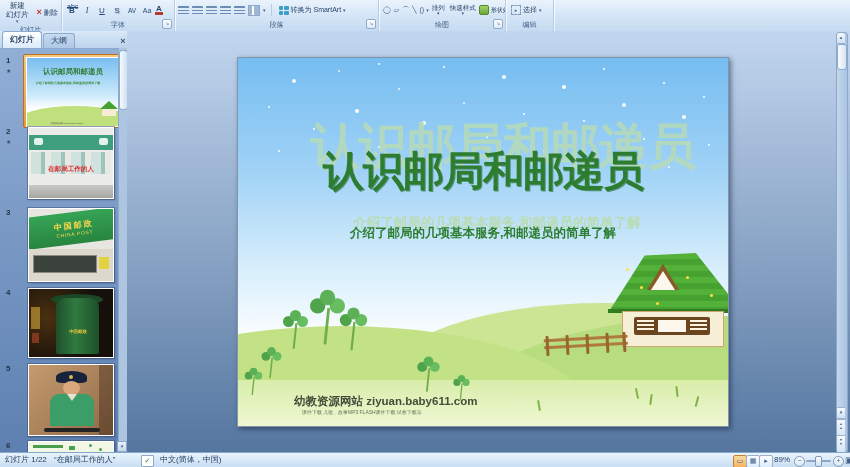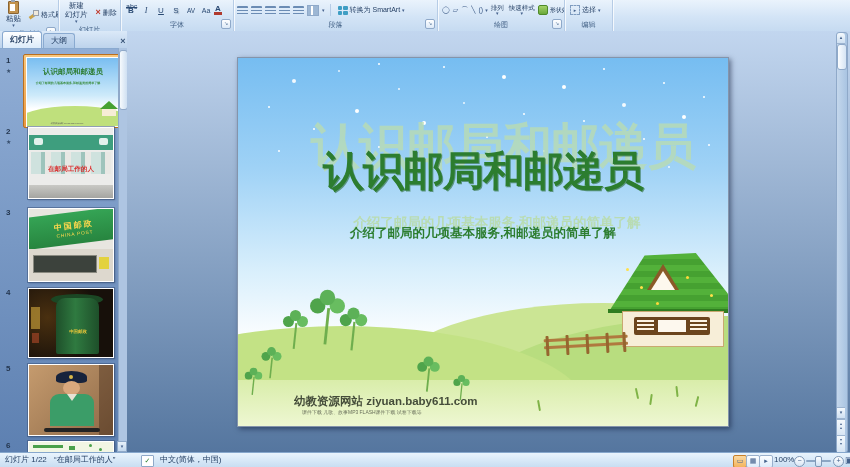--- a/index.html
+++ b/index.html
@@ -210,37 +210,20 @@
   #z-thumb{position:absolute;left:815px;top:3px;width:5px;height:9px;background:linear-gradient(#fdfeff,#cfe0f2);
     border:1px solid #7f98b6;border-radius:2px;cursor:grab;}
   #st-fit{left:845px;top:2px;position:absolute;font-size:9px;line-height:11px;color:#44618c;cursor:pointer;}
 </style>
 </head>
 <body>
 
 <div id="screen">
 
   <div id="ribbon">
-    <div class="rgroup" style="width:58px">
-      <div class="rbody">
-        <div class="bigbtn">
-          <span class="ic-clip"></span>
-          <span>粘贴</span>
-          <span class="caret">▾</span>
-        </div>
-        <div class="sbtn">
-          <span class="ic-brush"></span>
-          <span>格式刷</span>
-        </div>
-      </div>
-      <div class="rlabel">
-        <span>剪贴板</span>
-        <span class="launcher">↘</span>
-      </div>
-    </div>
 
     <div class="rgroup" style="width:61px">
       <div class="rbody">
         <div class="bigbtn">
           <span>新建</span>
           <span>幻灯片</span>
           <span class="caret">▾</span>
         </div>
         <div class="sbtn">
           <span class="ic-x">×</span>
@@ -486,21 +469,21 @@
 
   <div id="status">
     <span class="st" id="st-counter">幻灯片 1/22</span>
     <span class="st" id="st-template">“在邮局工作的人”</span>
     <span class="st" id="st-spell">✓</span>
     <span class="st" id="st-lang">中文(简体，中国)</span>
 
     <span class="viewbtn" id="vb-normal">▭</span>
     <span class="viewbtn" id="vb-sorter">▦</span>
     <span class="viewbtn" id="vb-show">▸</span>
-    <span class="st" id="st-zoom">100%</span>
+    <span class="st" id="st-zoom">89%</span>
     <span class="zbtn" id="z-minus">−</span>
     <span id="z-track"></span>
     <span id="z-notch"></span>
     <span id="z-thumb"></span>
     <span class="zbtn" id="z-plus">+</span>
     <span id="st-fit">▣</span>
   </div>
 
 </div>
 

